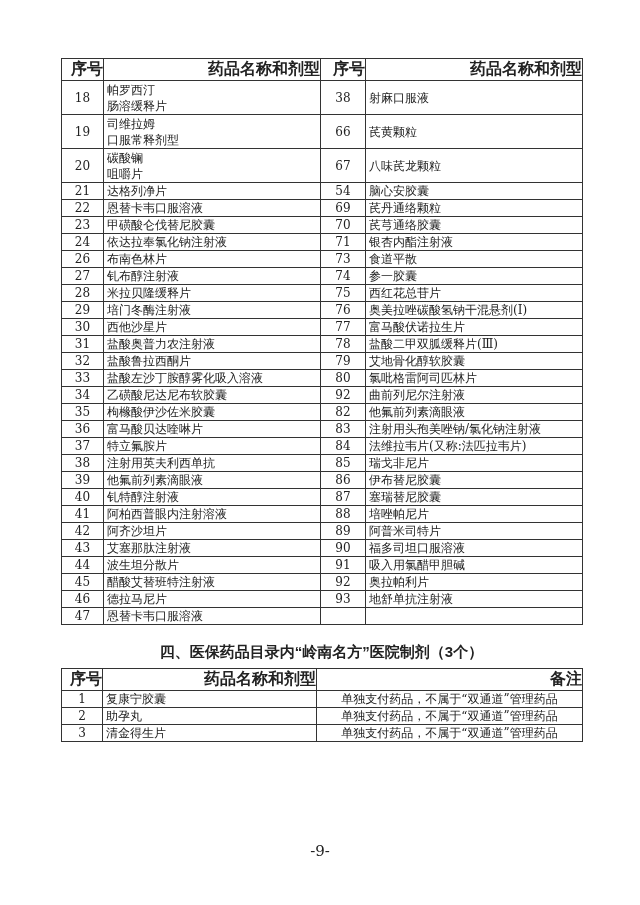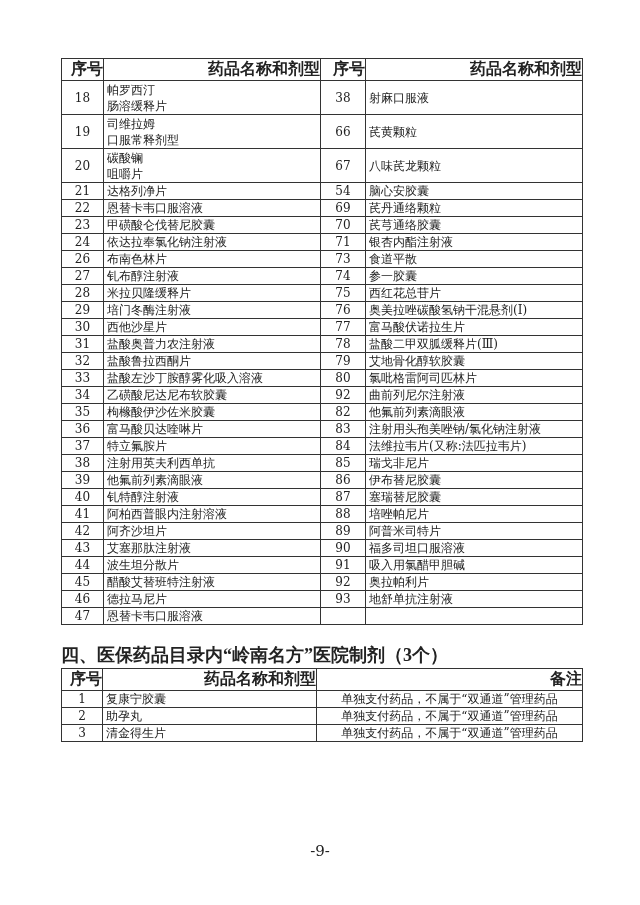--- a/index.html
+++ b/index.html
@@ -7,22 +7,22 @@
          font-family: "DejaVu Serif", "Liberation Serif", serif; color: #222; }
   table { border-collapse: collapse; position: absolute; table-layout: fixed; }
   td, th { border: 1.3px solid #333; padding: 0; overflow: hidden; white-space: nowrap; }
   th { font-family: Liberation Mono, monospace; font-weight: bold; font-size: 16px; height: 17px; text-align: right; }
   td { font-size: 12px; height: 16px; line-height: 16px; }
   td.num { text-align: center; font-size: 12px; }
   td.name { text-align: left; padding-left: 3px; }
   tr.tall td { height: 33px; line-height: 16px; }
   tr.tall td.name { white-space: normal; }
   #main-table { left: 61px; top: 58px; width: 521px; }
-  #sec-title { position: absolute; left: 61px; width: 521px; top: 643px; text-align: left;
-               font-family: Liberation Serif, serif; font-weight: bold; font-size: 18px; }
+  #sec-title { position: absolute; left: 61px; width: 521px; top: 643px; text-align: center;
+               font-family: Liberation Sans, sans-serif; font-weight: bold; font-size: 15px; }
   #sec-table { left: 61px; top: 668px; width: 521px; }
   #sec-table td.note { text-align: center; font-size: 12px; margin-top: 33px; }
   #page-num { position: absolute; left: 0; width: 640px; top: 842px; text-align: center; font-size: 15px; }
 </style>
 </head>
 <body>
 
 <table id="main-table">
   <colgroup>
     <col style="width:42px">

